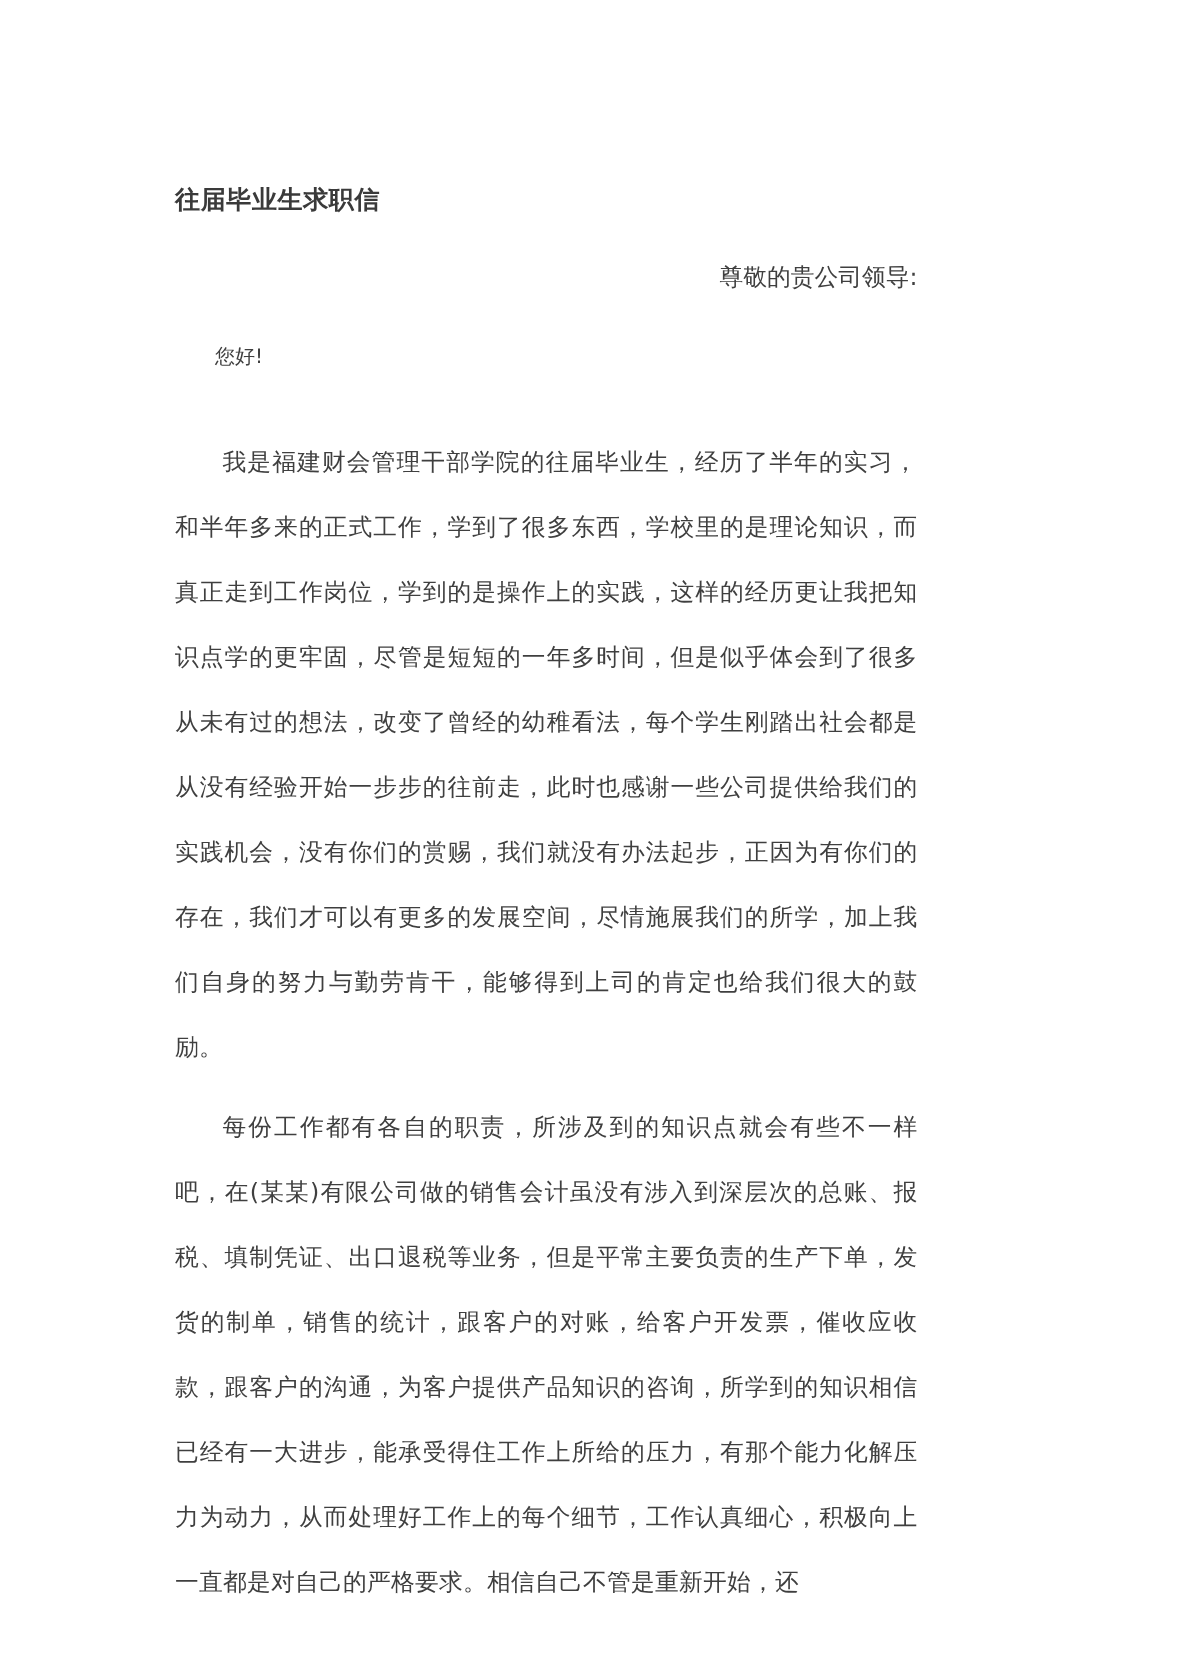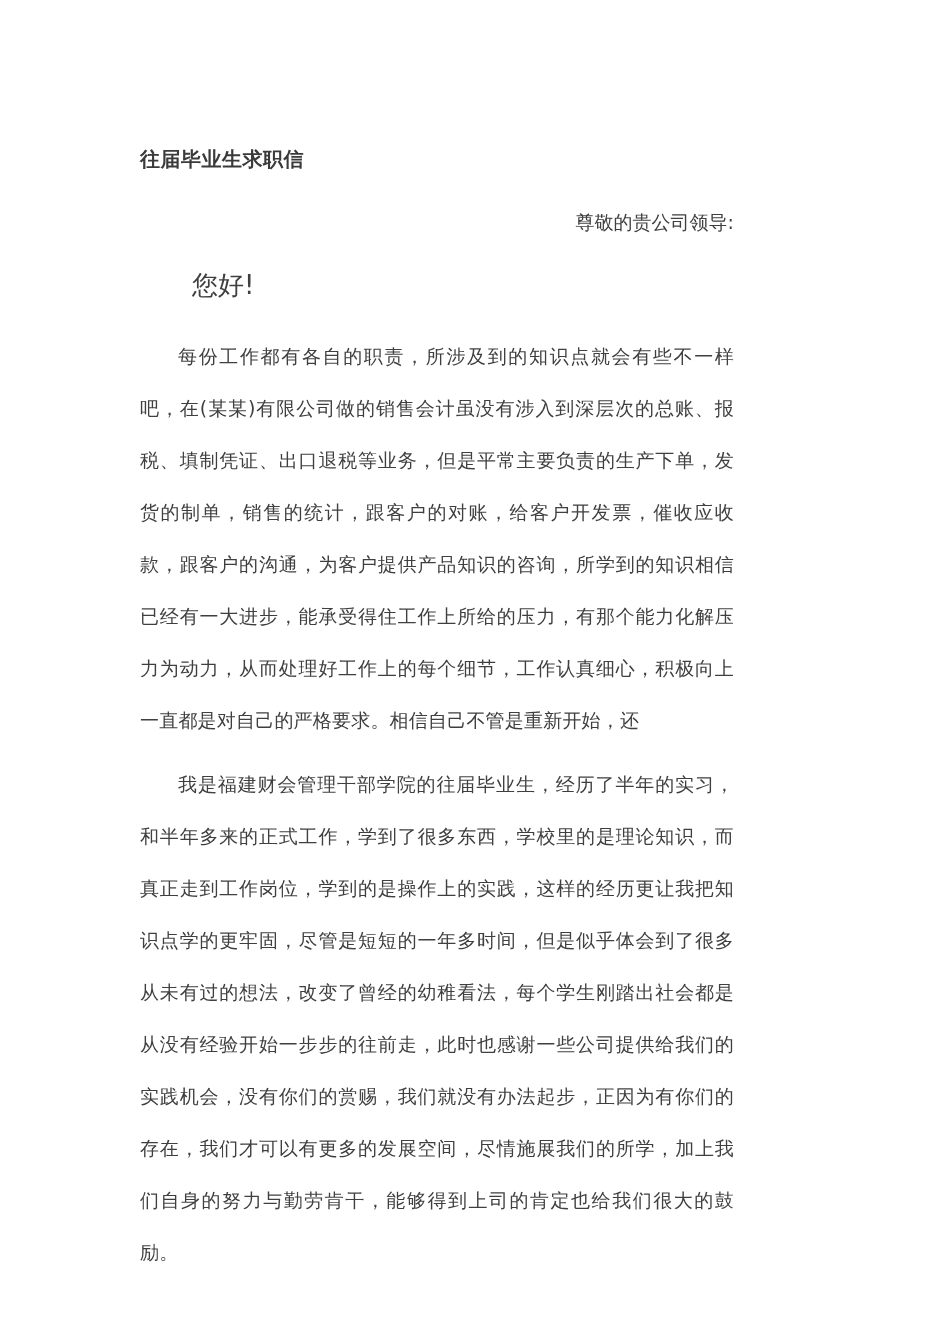--- a/index.html
+++ b/index.html
@@ -28,23 +28,23 @@
       margin: 0 0 34px 0;
       letter-spacing: 0.5px;
     }
     .salutation {
       font-size: 19px;
       line-height: 30px;
       margin: 0 0 33px 0;
       text-align: right;
     }
     .greeting {
-      font-size: 26px;
+      font-size: 16px;
       line-height: 30px;
-      margin: 0 0 30px 0;
+      margin: 0 0 44px 0;
       text-indent: 2em;
     }
     .para {
       font-size: 19px;
       line-height: 52px;
       text-align: justify;
       text-indent: 2em;
       margin: 0 0 12px 0;
       letter-spacing: 0.2px;
     }
@@ -52,16 +52,16 @@
 </head>
 <body>
 
 <div class="page">
   <h1 class="doc-title">往届毕业生求职信</h1>
 
   <p class="salutation">尊敬的贵公司领导:</p>
 
   <p class="greeting">您好!</p>
 
+  <p class="para">我是福建财会管理干部学院的往届毕业生，经历了半年的实习，和半年多来的正式工作，学到了很多东西，学校里的是理论知识，而真正走到工作岗位，学到的是操作上的实践，这样的经历更让我把知识点学的更牢固，尽管是短短的一年多时间，但是似乎体会到了很多从未有过的想法，改变了曾经的幼稚看法，每个学生刚踏出社会都是从没有经验开始一步步的往前走，此时也感谢一些公司提供给我们的实践机会，没有你们的赏赐，我们就没有办法起步，正因为有你们的存在，我们才可以有更多的发展空间，尽情施展我们的所学，加上我们自身的努力与勤劳肯干，能够得到上司的肯定也给我们很大的鼓励。</p>
+
   <p class="para">每份工作都有各自的职责，所涉及到的知识点就会有些不一样吧，在(某某)有限公司做的销售会计虽没有涉入到深层次的总账、报税、填制凭证、出口退税等业务，但是平常主要负责的生产下单，发货的制单，销售的统计，跟客户的对账，给客户开发票，催收应收款，跟客户的沟通，为客户提供产品知识的咨询，所学到的知识相信已经有一大进步，能承受得住工作上所给的压力，有那个能力化解压力为动力，从而处理好工作上的每个细节，工作认真细心，积极向上一直都是对自己的严格要求。相信自己不管是重新开始，还</p>
-
-  <p class="para">我是福建财会管理干部学院的往届毕业生，经历了半年的实习，和半年多来的正式工作，学到了很多东西，学校里的是理论知识，而真正走到工作岗位，学到的是操作上的实践，这样的经历更让我把知识点学的更牢固，尽管是短短的一年多时间，但是似乎体会到了很多从未有过的想法，改变了曾经的幼稚看法，每个学生刚踏出社会都是从没有经验开始一步步的往前走，此时也感谢一些公司提供给我们的实践机会，没有你们的赏赐，我们就没有办法起步，正因为有你们的存在，我们才可以有更多的发展空间，尽情施展我们的所学，加上我们自身的努力与勤劳肯干，能够得到上司的肯定也给我们很大的鼓励。</p>
 </div>
 
 </body></html>

